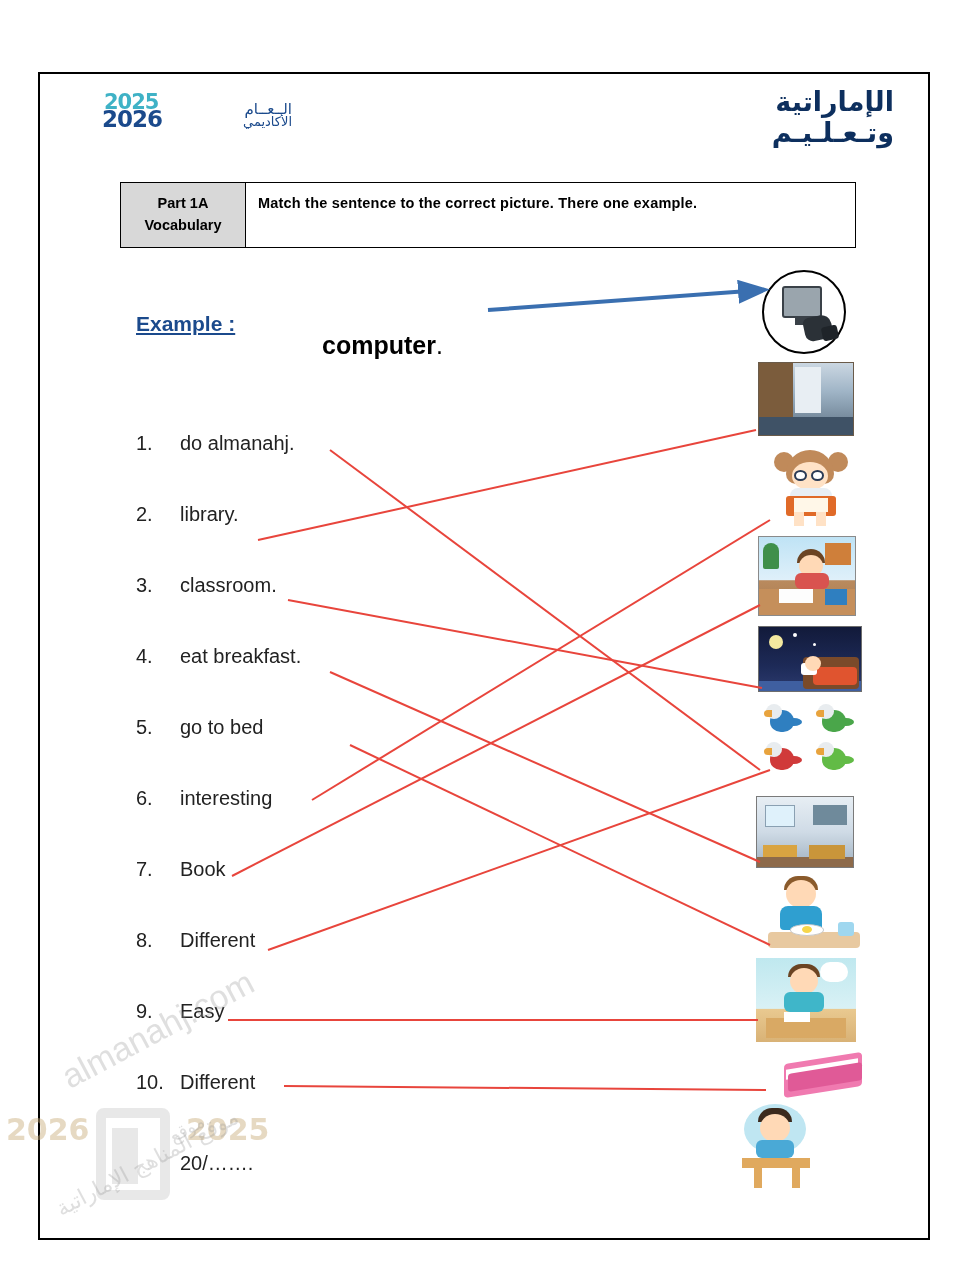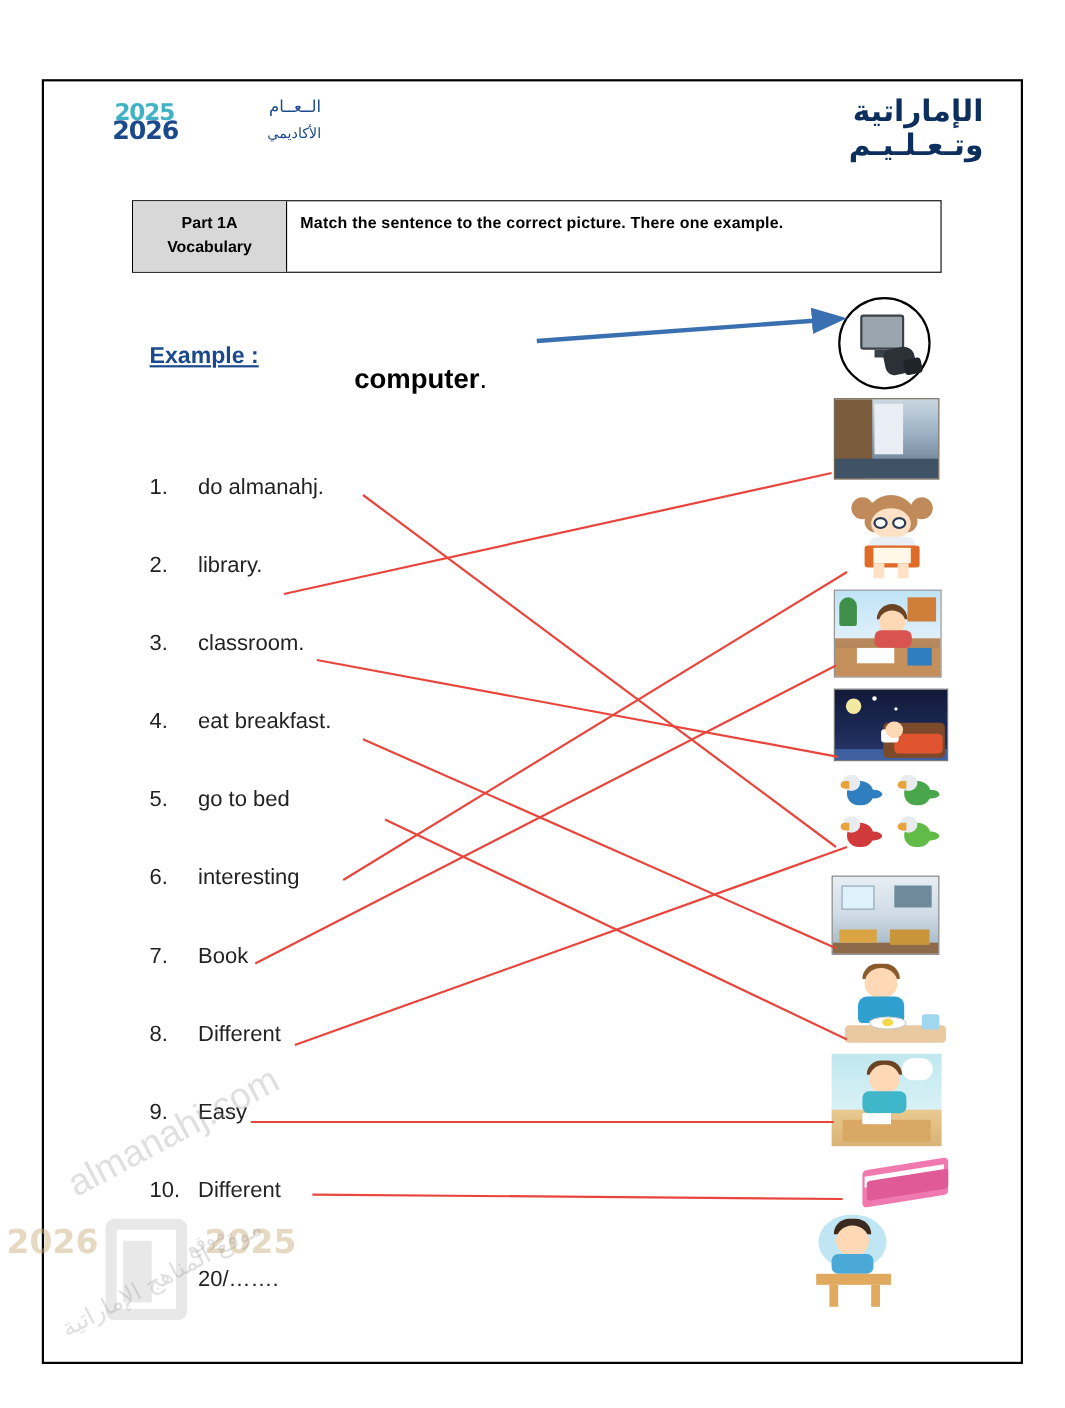--- a/index.html
+++ b/index.html
@@ -44,21 +44,21 @@
     position: absolute;
     left: 10px; top: 18px;
     font-size: 23px;
     font-weight: bold;
     color: #1b4a8c;
     letter-spacing: -1px;
     font-family: "DejaVu Sans", sans-serif;
   }
   .hdr-left .ar1 {
     position: absolute;
-    right: 0; top: 0;
+    right: 0; top: 12px;
     font-size: 15px;
     color: #1b4a8c;
     direction: rtl;
     font-family: "DejaVu Sans", sans-serif;
     letter-spacing: 1px;
   }
   .hdr-left .ar2 {
     position: absolute;
     right: 0; top: 26px;
     font-size: 13px;
@@ -85,21 +85,21 @@
   .instr {
     position: absolute;
     left: 80px;
     top: 108px;
     width: 736px;
     border: 1px solid #000;
     display: flex;
     background: #ffffff;
   }
   .instr-label {
-    width: 140px;
+    width: 125px;
     background: #d8d8d8;
     border-right: 1px solid #000;
     text-align: center;
     padding: 10px 4px;
     font-size: 14.5px;
     font-weight: bold;
     color: #000;
     line-height: 1.5;
   }
   .instr-text {

